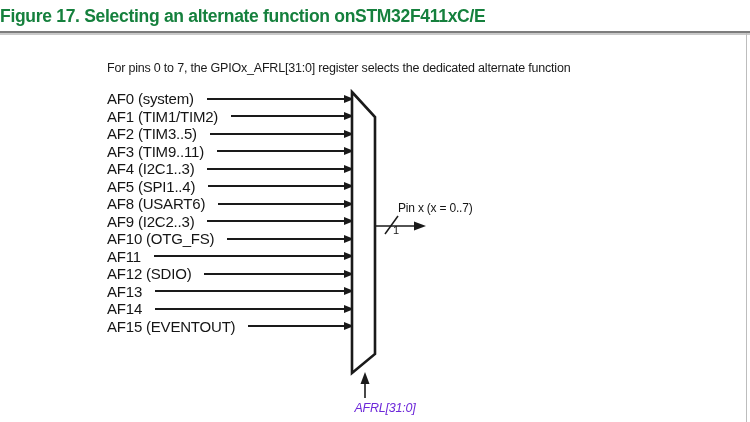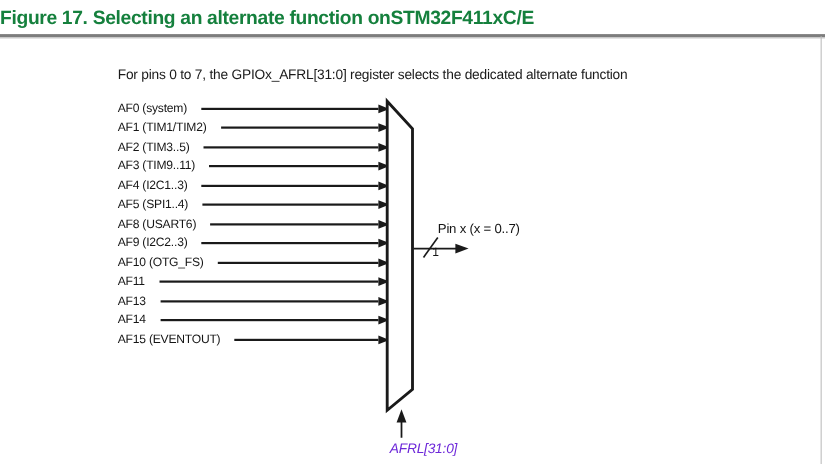--- a/index.html
+++ b/index.html
@@ -45,21 +45,21 @@
     position: absolute;
     left: 107px; top: 90px;
     width: 247px;
   }
   .input-row {
     height: 17.5px;
     display: flex;
     align-items: center;
   }
   .af-label {
-    font-size: 11px;
+    font-size: 15px;
     letter-spacing: -0.2px;
     white-space: nowrap;
     color: #151515;
   }
   .wire {
     flex: 1;
     height: 1.6px;
     background: #1a1a1a;
     margin-left: 13px;
     min-width: 20px;
@@ -157,20 +157,25 @@
       <span class="af-label">AF10 (OTG_FS)</span>
       <span class="wire"></span>
       <span class="head"></span>
     </div>
     <div class="input-row">
       <span class="af-label">AF11</span>
       <span class="wire"></span>
       <span class="head"></span>
     </div>
     <div class="input-row">
+      <span class="af-label">AF12 (SDIO)</span>
+      <span class="wire"></span>
+      <span class="head"></span>
+    </div>
+    <div class="input-row">
       <span class="af-label">AF13</span>
       <span class="wire"></span>
       <span class="head"></span>
     </div>
     <div class="input-row">
       <span class="af-label">AF14</span>
       <span class="wire"></span>
       <span class="head"></span>
     </div>
     <div class="input-row">

